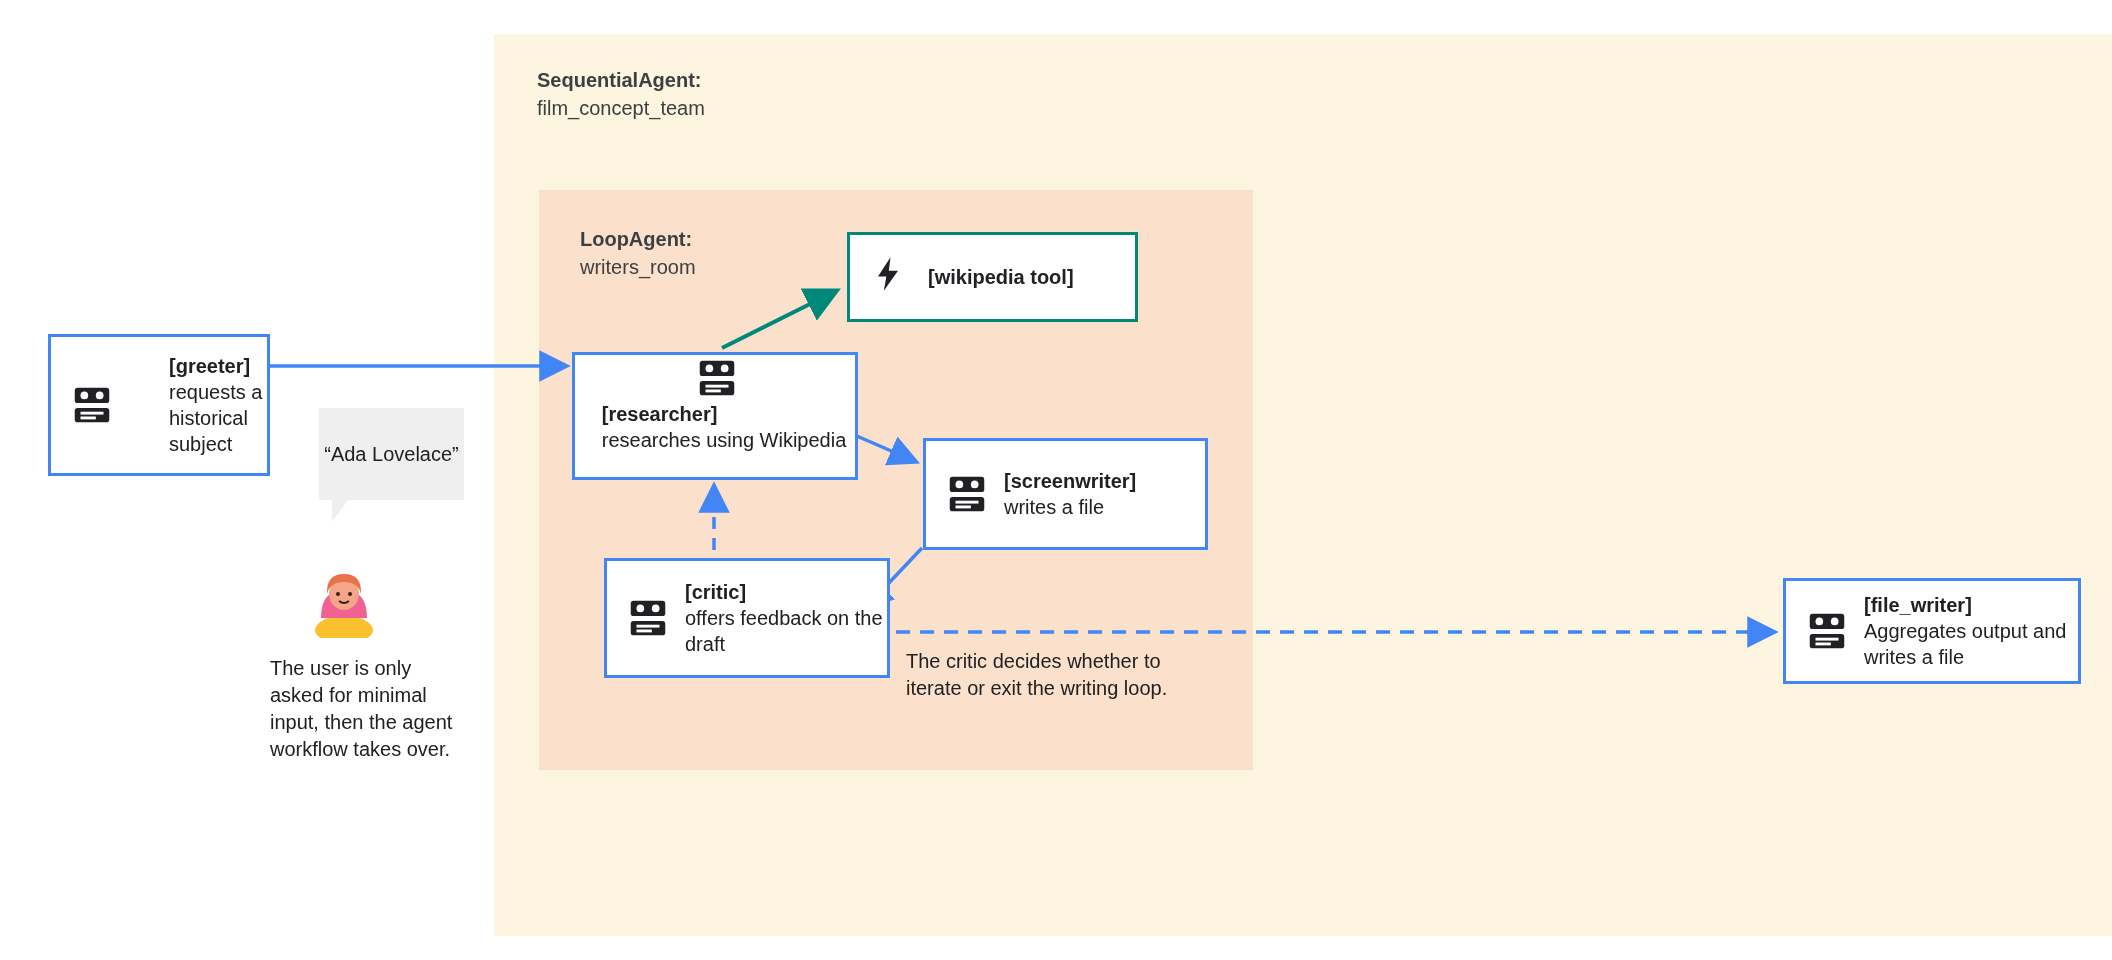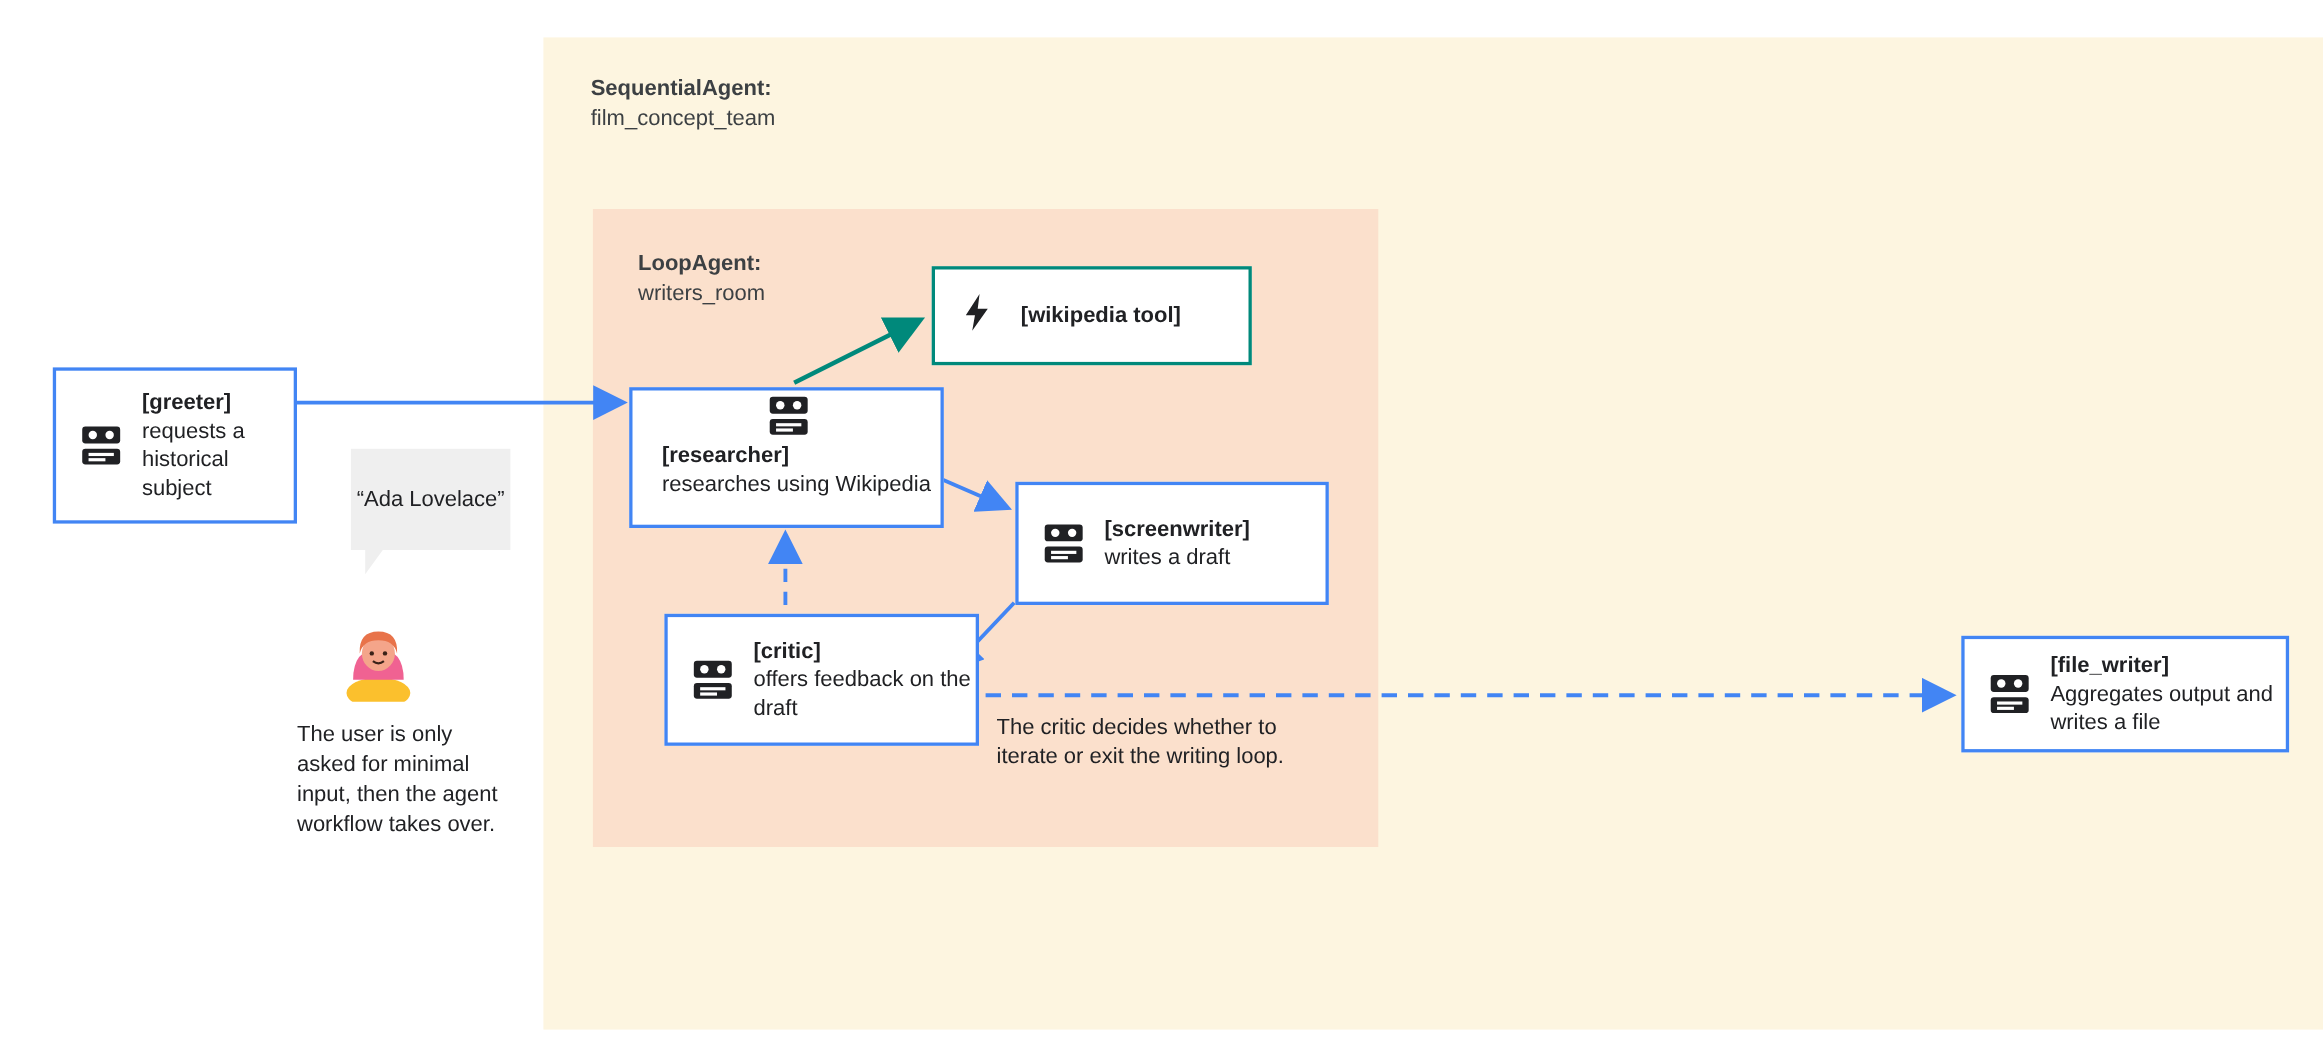--- a/index.html
+++ b/index.html
@@ -77,23 +77,23 @@
     margin-right: 14px;
   }
   .node-text {
     font-size: 20px;
     line-height: 26px;
     color: #202124;
   }
   .node-text .bold { font-weight: bold; }
 
   
-  #node-greeter      { left: 48px;  top: 334px; width: 222px; height: 142px; }
+  #node-greeter      { left: 48px;  top: 334px; width: 222px; height: 142px; gap: 40px; }
   #node-researcher   { left: 572px; top: 352px; width: 286px; height: 128px; flex-direction: column; }
-  #node-wikipedia    { left: 847px; top: 232px; width: 291px; height: 90px;  align-items: center; margin-top: 10px; }
+  #node-wikipedia    { left: 847px; top: 232px; width: 291px; height: 90px;  align-items: center; }
   #node-screenwriter { left: 923px; top: 438px; width: 285px; height: 112px; }
   #node-critic       { left: 604px; top: 558px; width: 286px; height: 120px; }
   #node-filewriter   { left: 1783px; top: 578px; width: 298px; height: 106px; }
 
   
   .bubble {
     position: absolute;
     left: 319px;
     top: 408px;
     width: 145px;
@@ -246,21 +246,21 @@
         <rect x="6" y="6" width="36" height="16" rx="3" fill="#202124"></rect>
         <circle cx="16" cy="14" r="4" fill="#ffffff"></circle>
         <circle cx="32" cy="14" r="4" fill="#ffffff"></circle>
         <rect x="6" y="27" width="36" height="15" rx="3" fill="#202124"></rect>
         <rect x="12" y="31" width="24" height="3" fill="#ffffff"></rect>
         <rect x="12" y="36" width="16" height="3" fill="#ffffff"></rect>
       </svg>
     </span>
     <span class="node-text">
       <span class="bold">[screenwriter]</span><br>
-      <span>writes a draft</span>
+      <span>writes a file</span>
     </span>
   </div>
 
   <div class="node" id="node-critic">
     <span class="node-icon">
       <svg viewBox="0 0 48 48" width="46" height="46">
         <rect x="6" y="6" width="36" height="16" rx="3" fill="#202124"></rect>
         <circle cx="16" cy="14" r="4" fill="#ffffff"></circle>
         <circle cx="32" cy="14" r="4" fill="#ffffff"></circle>
         <rect x="6" y="27" width="36" height="15" rx="3" fill="#202124"></rect>

